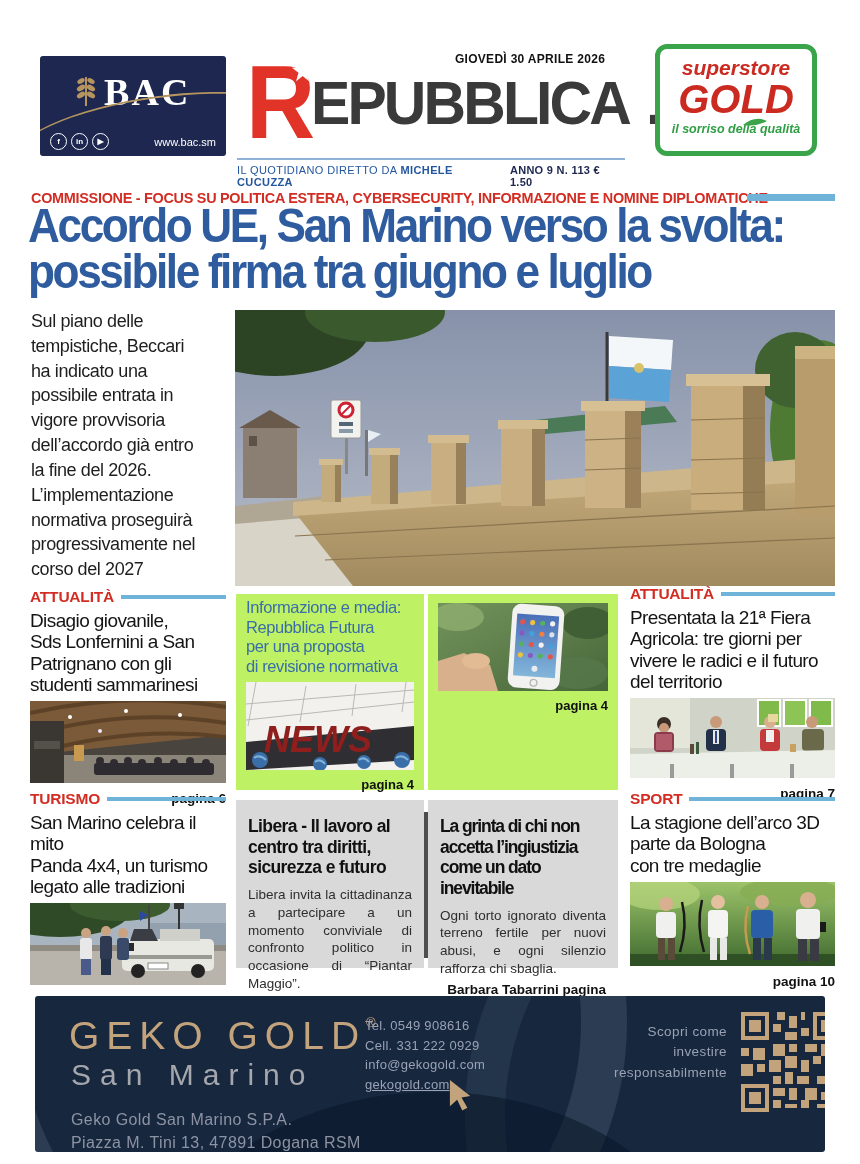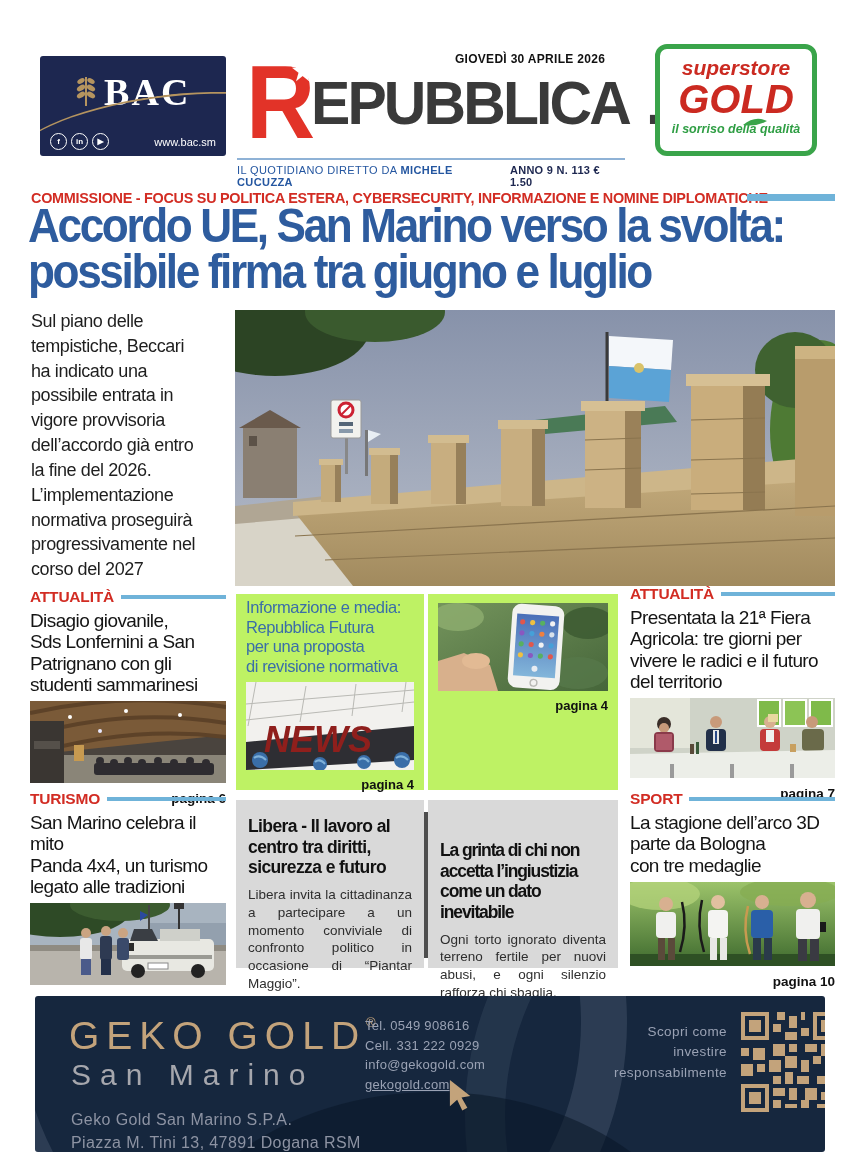--- a/index.html
+++ b/index.html
@@ -66,21 +66,21 @@
   .sec-photo{margin-top:6px;width:100%;overflow:hidden;}
   .sec-page{text-align:right;font-weight:800;font-size:13.5px;color:#111;margin-top:4px;}
 
   .cream-box{position:absolute;background:#bef264;box-sizing:border-box;padding:4px 10px 6px;}
   .cream-title{color:#3a6ea8;font-size:16.5px;line-height:1.19;letter-spacing:-.4px;white-space:pre-line;}
   .cream-photo{margin-top:5px;width:100%;overflow:hidden;}
   .cream-page{text-align:right;font-weight:800;font-size:13px;color:#111;margin-top:3px;}
 
   .gray-box{position:absolute;background:#d9d9d9;box-sizing:border-box;padding:16px 12px 8px;}
   .gray-title{font-size:17.5px;font-weight:800;color:#111;line-height:1.18;letter-spacing:-.6px;white-space:pre-line;}
-  .gray-title.cond{letter-spacing:-1.1px;margin-top:24px;}
+  .gray-title.cond{letter-spacing:-1.1px;}
   .gray-body{font-size:13.5px;color:#2e2e2e;line-height:1.32;text-align:justify;margin-top:8px;}
   .gray-page{text-align:right;font-weight:800;font-size:13.5px;color:#111;margin-top:4px;}
   .gray-rule{position:absolute;left:424px;top:812px;width:4px;height:146px;background:#4e4e4e;}
 
   
   .bottom-ad{position:absolute;left:35px;top:996px;width:790px;height:156px;background:#16273e;
              overflow:hidden;border-radius:3px;color:#9aa2b4;}
   .arc1{position:absolute;left:-60px;top:-300px;width:560px;height:560px;border:46px solid rgba(160,175,195,.16);
         border-radius:50%;}
   .arc2{position:absolute;left:120px;top:96px;width:560px;height:420px;background:rgba(10,22,38,.55);

